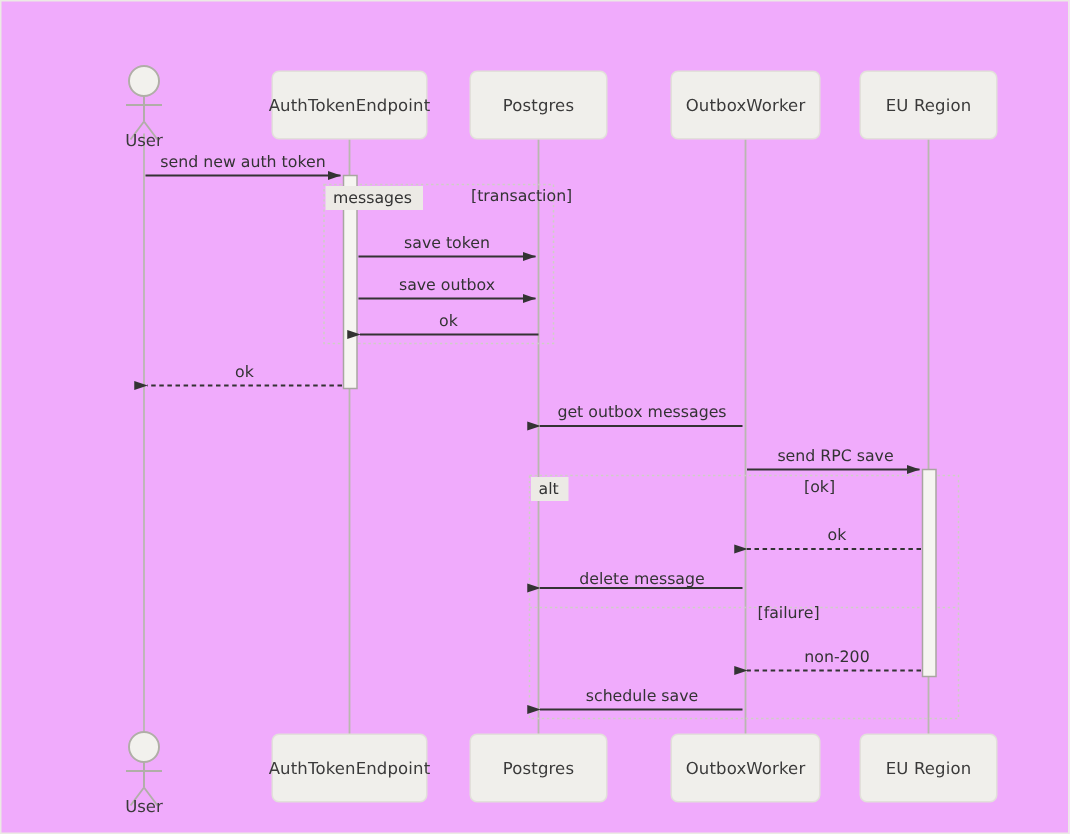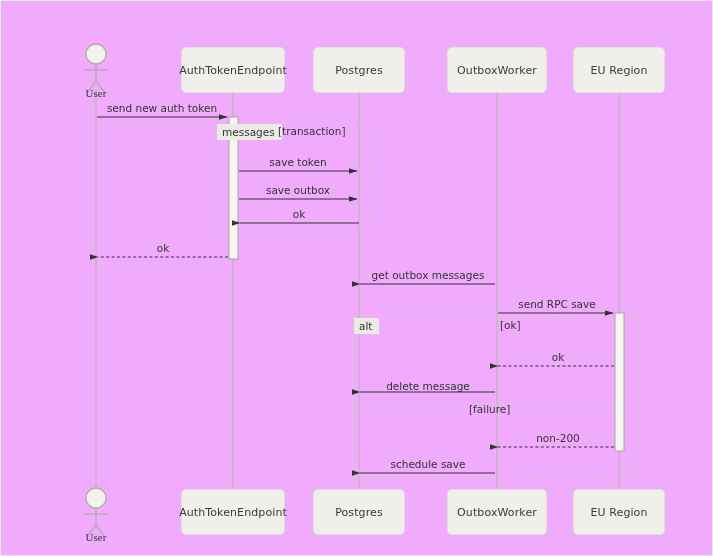--- a/index.html
+++ b/index.html
@@ -37,21 +37,20 @@
   .participant-label {
     font-size: 11px;
     color: #3a3a3a;
     letter-spacing: 0.1px;
   }
   .actor-label {
     font-size: 11px;
     color: #3a3a3a;
     text-align: center;
     position: absolute;
-    font-family: Liberation Serif, serif;
   }
   .msg-label {
     font-size: 10.5px;
     color: #333333;
     text-align: center;
     position: absolute;
     transform: translateX(-50%);
   }
   .frag-tab {
     position: absolute;
@@ -60,20 +59,21 @@
     color: #333333;
     padding: 2px 7px 2px 5px;
     box-sizing: border-box;
     line-height: 12px;
   }
   .frag-cond {
     position: absolute;
     font-size: 10.5px;
     color: #333333;
     white-space: nowrap;
+    margin-left: 36px;
   }
 </style>
 </head>
 <body>
 
 <div id="canvas">
 
   <svg id="svgroot" viewBox="0 0 713 556" xmlns="http://www.w3.org/2000/svg">
     <defs>
       <marker id="arrowSolid" markerWidth="9" markerHeight="9" refX="8.5" refY="3.2" orient="auto" markerUnits="userSpaceOnUse">

